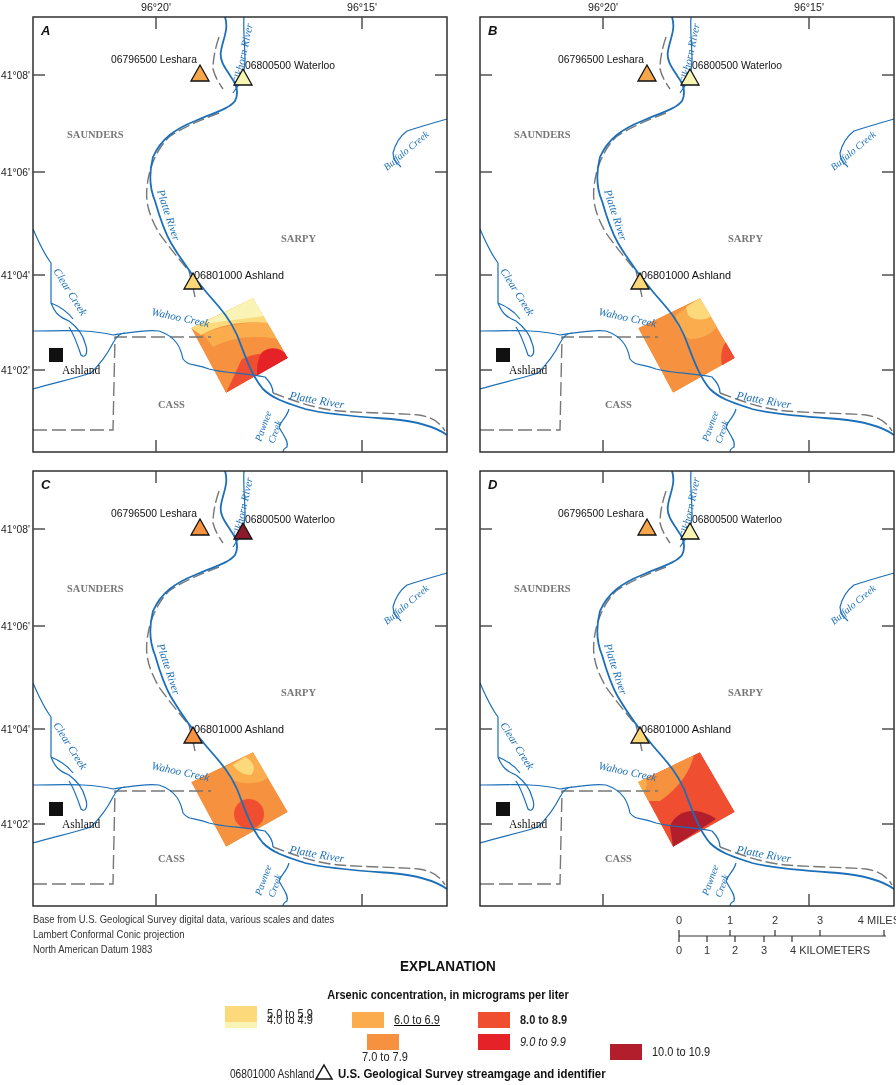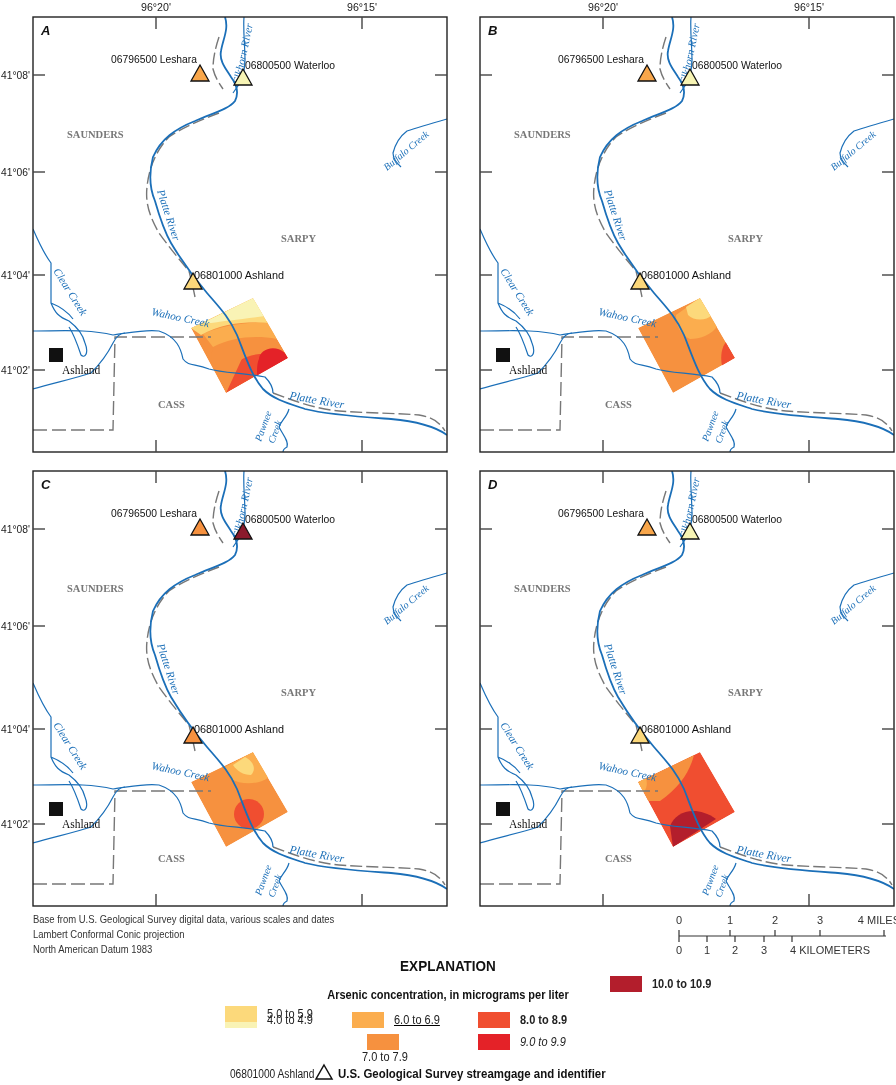--- a/index.html
+++ b/index.html
@@ -317,21 +317,21 @@
     <span class="lgl">7.0 to 7.9</span>
   </div>
 <div class="lg" style="left:478px;top:1012px;font-weight:bold;">
     <span class="sw" style="background:#f04e30"></span>
     <span class="lgl">8.0 to 8.9</span>
   </div>
 <div class="lg" style="left:478px;top:1034px;font-style:italic;">
     <span class="sw" style="background:#e42228"></span>
     <span class="lgl">9.0 to 9.9</span>
   </div>
-<div class="lg" style="left:610px;top:976px;font-weight:bold;">
+<div class="lg" style="left:610px;top:1044px;">
     <span class="sw" style="background:#b31e2c"></span>
     <span class="lgl">10.0 to 10.9</span>
   </div>
 
 <div class="gage-line">
   <span class="gage-id">06801000 Ashland</span>
   <svg width="20" height="18" viewBox="0 0 20 18">
       <polygon points="10,2 18,16 2,16" fill="#fff" stroke="#111" stroke-width="1.5"></polygon>
     </svg>
   <span class="gage-desc">U.S. Geological Survey streamgage and identifier</span>

